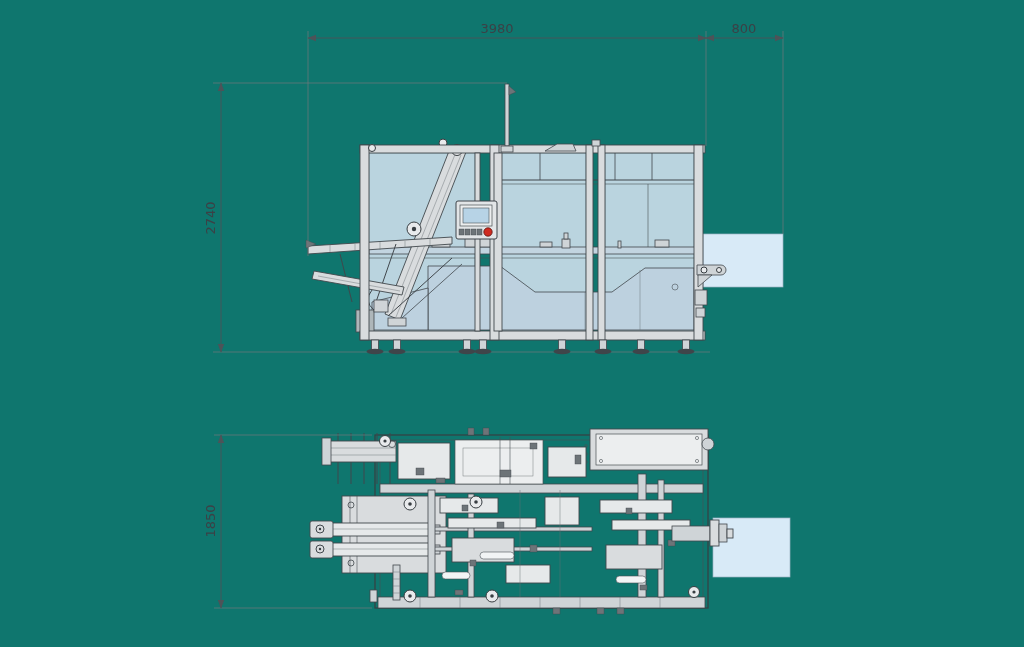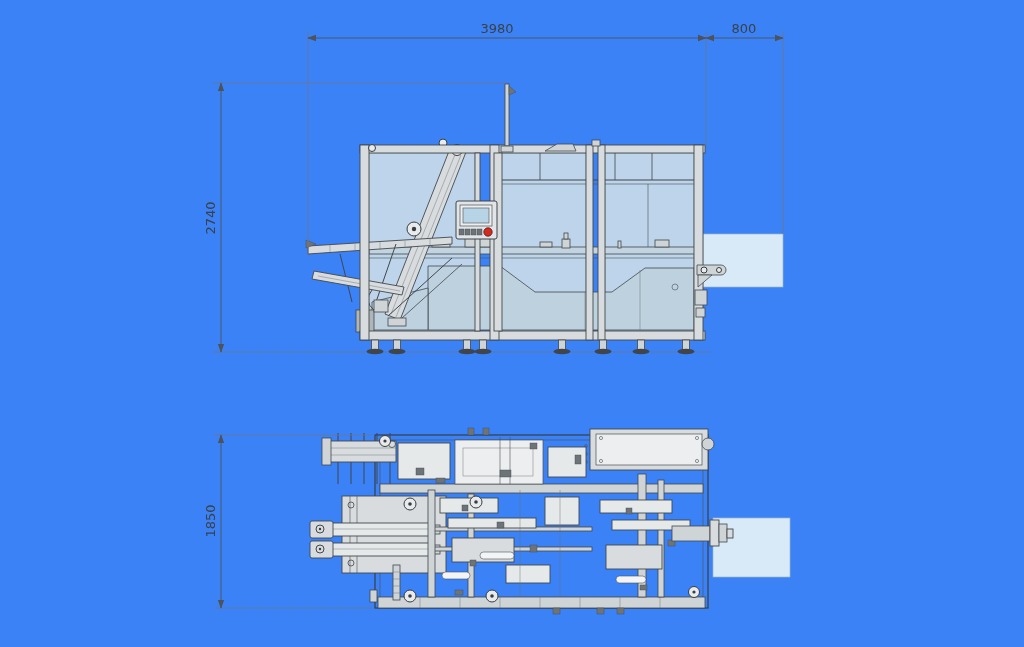--- a/index.html
+++ b/index.html
@@ -1,16 +1,16 @@
 <!DOCTYPE html>
 <html><head>
 <meta charset="utf-8">
 <style>
   html,body{margin:0;padding:0;background:#ffffff;}
-  .canvas{position:relative;width:1024px;height:647px;background:#3b82f6;overflow:hidden;
+  .canvas{position:relative;width:1024px;height:647px;background:#0f766e;overflow:hidden;
           font-family:"DejaVu Sans",sans-serif;}
   svg{display:block;}
   
   .s12{stroke:#383e42;stroke-width:1.2;fill:none}
   .s1 {stroke:#41474c;stroke-width:1;fill:none}
   .s08{stroke:#41474c;stroke-width:.8;fill:none}
   .s06{stroke:#4a5055;stroke-width:.6;fill:none}
   .s04{stroke:#6a7074;stroke-width:.45;fill:none}
   
   .frame {fill:#d9dcde;stroke:#41474c;stroke-width:.9}

